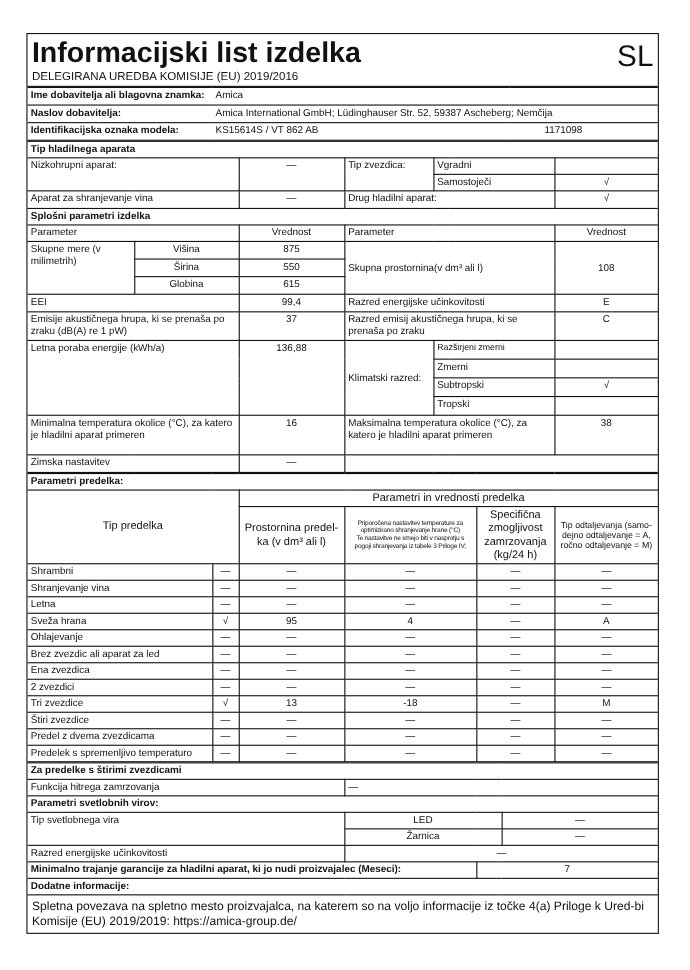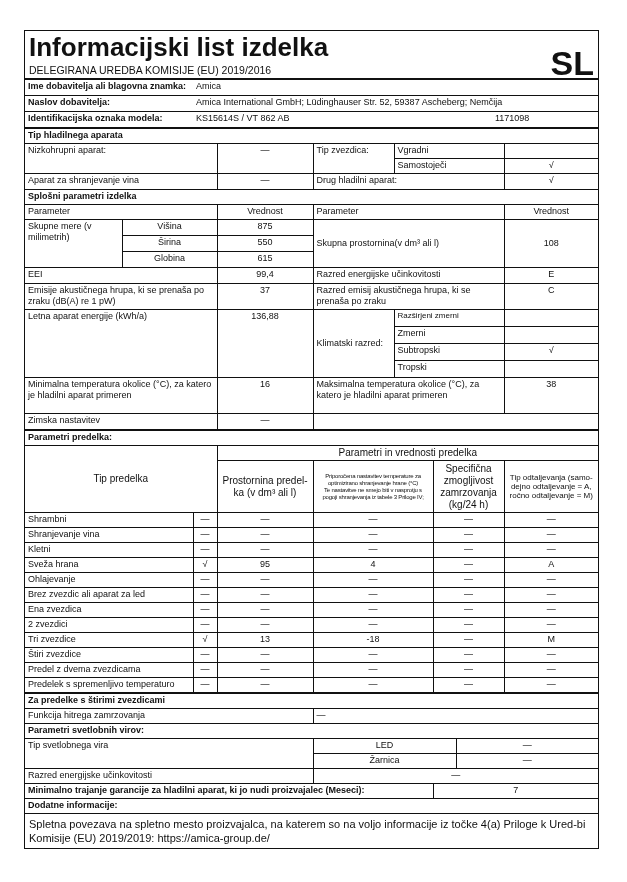--- a/index.html
+++ b/index.html
@@ -1,20 +1,20 @@
 <!DOCTYPE html>
 <html><head>
 <meta charset="utf-8">
 <style>
   html, body { margin:0; padding:0; background:#ffffff; }
   body { width:627px; height:882px; position:relative; font-family:"Liberation Sans", sans-serif; color:#111; }
   .sheet { position:absolute; left:24px; top:30px; width:575px; border:1.5px solid #111; box-sizing:border-box; }
   .hdr { position:relative; height:32px; }
   .title { position:absolute; left:4px; top:0px; font-size:26px; font-weight:bold; letter-spacing:0px; line-height:32px; }
-  .lang { position:absolute; right:4px; top:16px; font-size:34px; font-weight:bold; line-height:32px; }
+  .lang { position:absolute; right:4px; top:4px; font-size:27px; font-weight:normal; line-height:32px; }
   .subtitle { font-size:10.5px; padding:0 4px; height:15px; line-height:15px; border-bottom:1px solid #111; }
   table { border-collapse:collapse; width:100%; table-layout:fixed; }
   td { border:1px solid #111; font-size:9px; padding:1px 3px; vertical-align:top; line-height:11px; }
   table tr td:first-child { border-left:none;margin-top:18px; }
   table tr td:last-child { border-right:none; }
   .c { text-align:center; }
   .b { font-weight:bold; }
   .vm { vertical-align:middle; }
   .sec td { font-weight:bold; }
   .tiny { font-size:6px; line-height:7px; letter-spacing:-0.2px; }
@@ -118,21 +118,21 @@
       <td colspan="3">Razred energijske učinkovitosti</td>
       <td class="c">E</td>
     </tr>
     <tr style="height:26px">
       <td colspan="2">Emisije akustičnega hrupa, ki se prenaša po zraku (dB(A) re 1 pW)</td>
       <td class="c">37</td>
       <td colspan="3">Razred emisij akustičnega hrupa, ki se prenaša po zraku</td>
       <td class="c">C</td>
     </tr>
     <tr style="height:17px">
-      <td colspan="2" rowspan="4">Letna aparat energije (kWh/a)</td>
+      <td colspan="2" rowspan="4">Letna poraba energije (kWh/a)</td>
       <td rowspan="4" class="c">136,88</td>
       <td colspan="1" rowspan="4" class="vm">Klimatski razred:</td>
       <td colspan="2" class="med">Razširjeni zmerni</td>
       <td class="c"></td>
     </tr>
     <tr style="height:17px">
       <td colspan="2">Zmerni</td>
       <td class="c"></td>
     </tr>
     <tr style="height:17px">
@@ -193,21 +193,21 @@
     </tr>
     <tr style="height:15px">
       <td>Shranjevanje vina</td>
       <td class="c">—</td>
       <td class="c">—</td>
       <td class="c">—</td>
       <td class="c">—</td>
       <td class="c">—</td>
     </tr>
     <tr style="height:15px">
-      <td>Kletni</td>
+      <td>Letna</td>
       <td class="c">—</td>
       <td class="c">—</td>
       <td class="c">—</td>
       <td class="c">—</td>
       <td class="c">—</td>
     </tr>
     <tr style="height:15px">
       <td>Sveža hrana</td>
       <td class="c">√</td>
       <td class="c">95</td>

